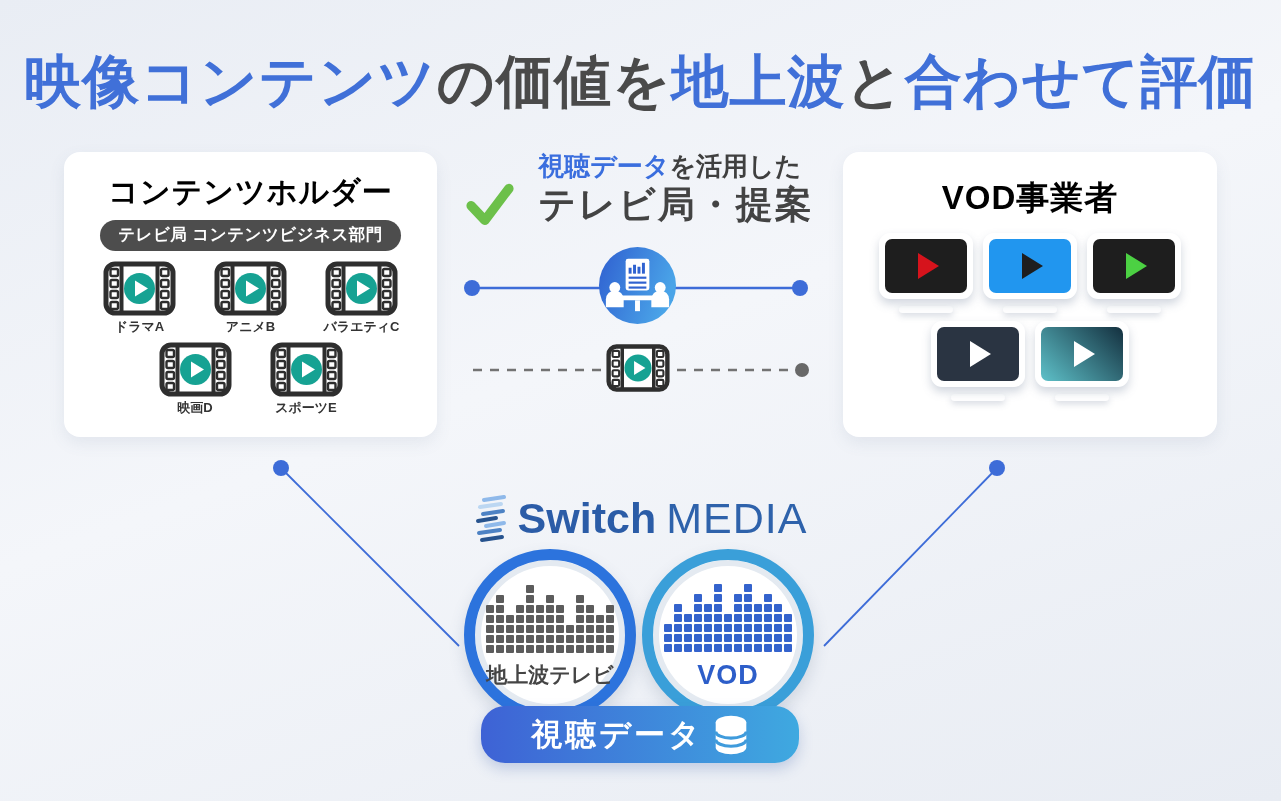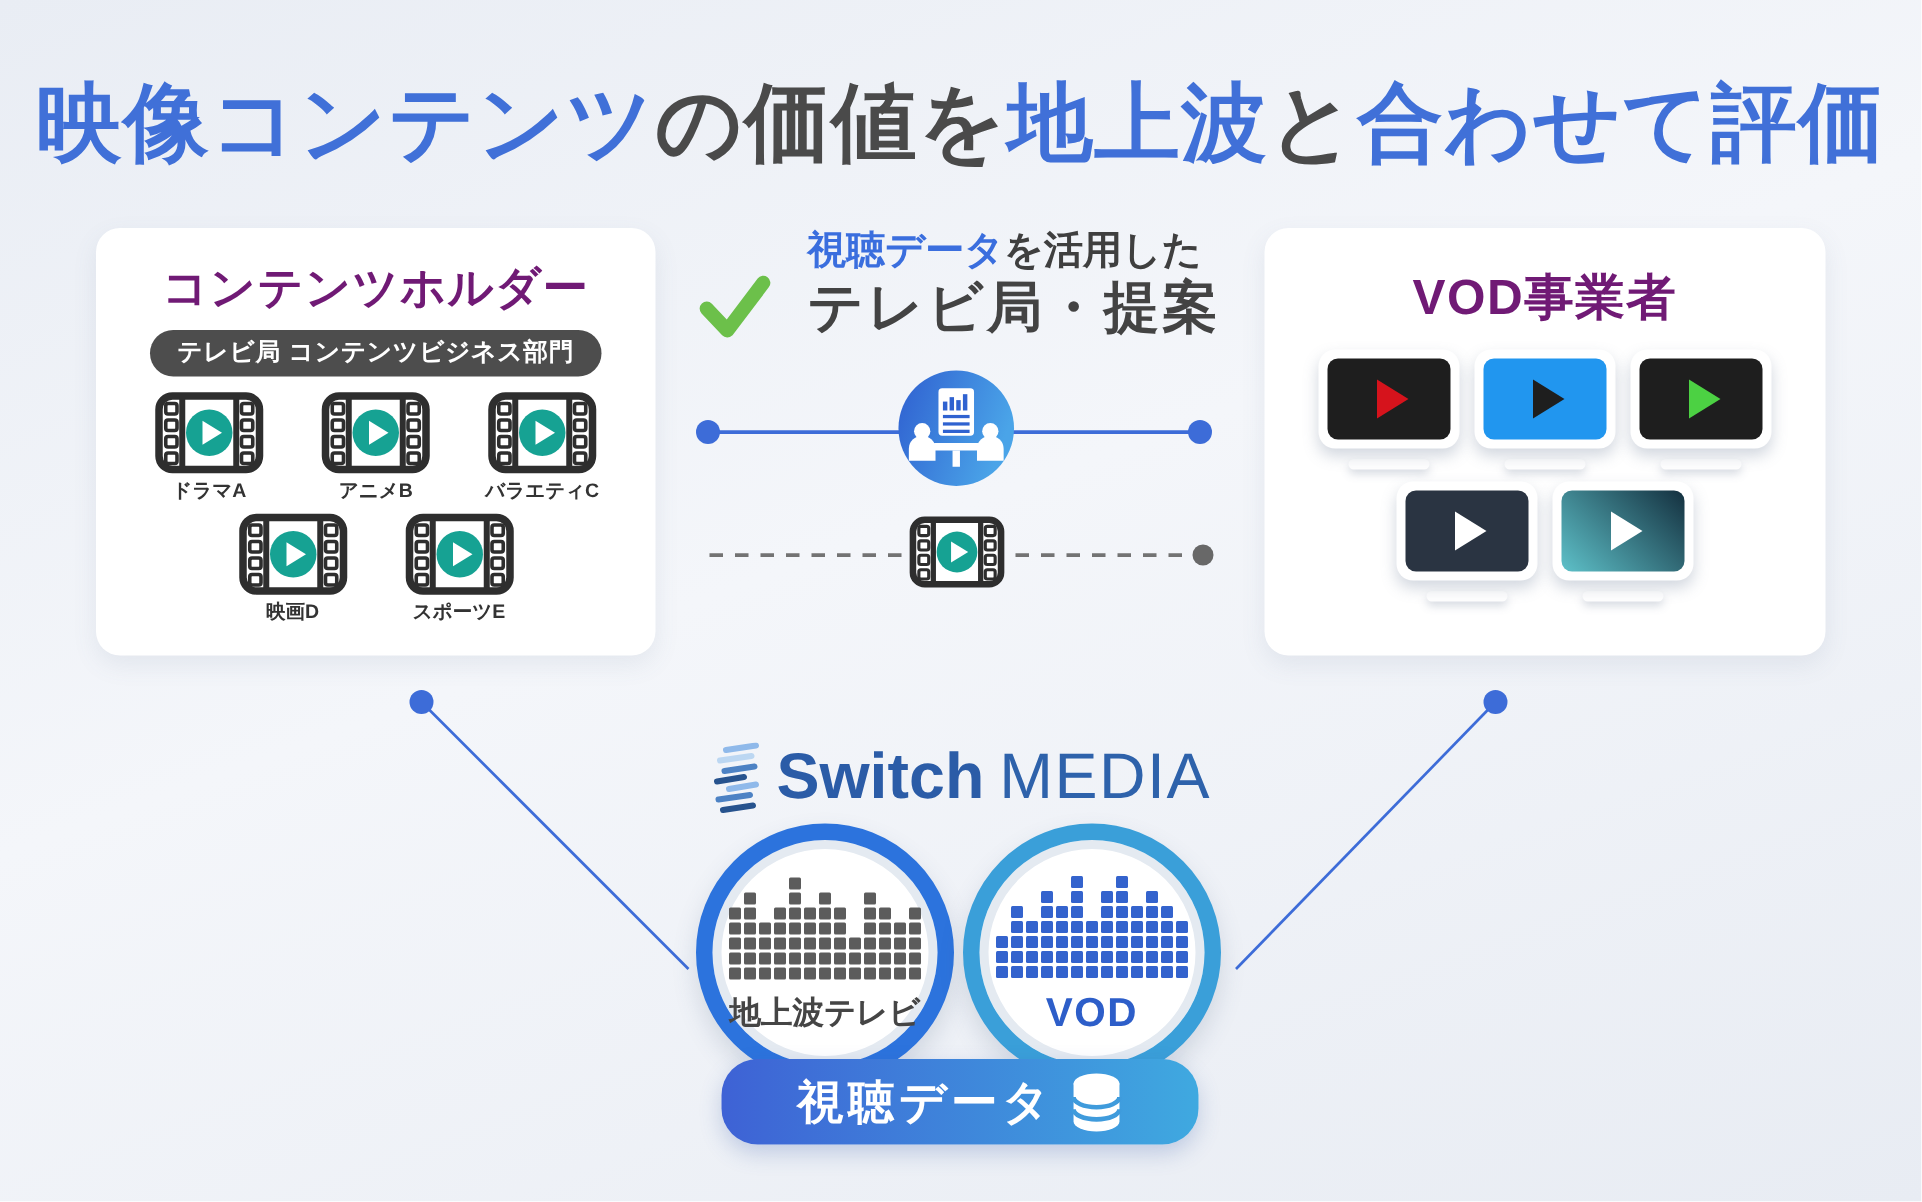--- a/index.html
+++ b/index.html
@@ -9,21 +9,21 @@
   
   .title{position:absolute;top:44px;left:0;width:100%;text-align:center;
     font-size:57px;font-weight:800;letter-spacing:1px;margin:0;white-space:nowrap;}
   .title .seg-blue{color:#4070d8;}
   .title .seg-dark{color:#4a4a4a;}
   
   .card{position:absolute;background:#ffffff;border-radius:16px;
     box-shadow:0 6px 16px rgba(90,105,135,.10);text-align:center;}
   .left-card{left:64px;top:152px;width:373px;height:285px;}
   .right-card{left:843px;top:152px;width:374px;height:285px;}
-  .card-title{font-size:30px;font-weight:800;color:#701a75;margin-top:20px;letter-spacing:1px;}
+  .card-title{font-size:30px;font-weight:800;color:#000000;margin-top:20px;letter-spacing:1px;}
   .right-card .card-title{font-size:33px;margin-top:24px;}
   .pill{display:inline-block;margin-top:7px;background:#4d4d4d;color:#fff;
     font-size:16.5px;font-weight:700;padding:4px 18px 5px;border-radius:999px;letter-spacing:.5px;}
   .film-rows{margin-top:10px;}
   .film-row{display:flex;justify-content:center;gap:19px;margin-top:6px;}
   .film-item{display:flex;flex-direction:column;align-items:center;width:92px;}
   .film-item svg{display:block;}
   .film-label{font-size:13px;font-weight:700;color:#333;margin-top:2px;white-space:nowrap;}
   
   .mid-heading{position:absolute;left:447px;top:152px;width:386px;display:flex;

